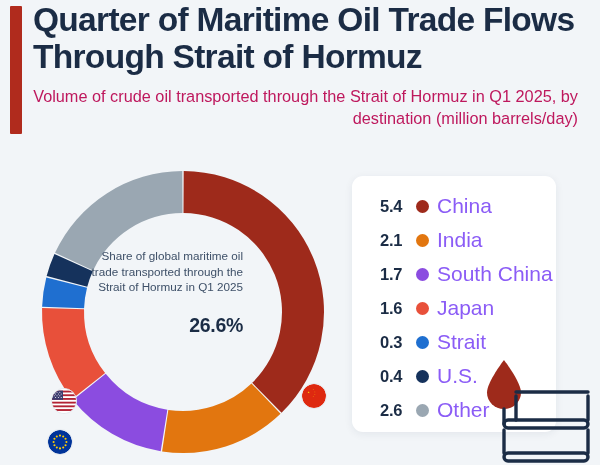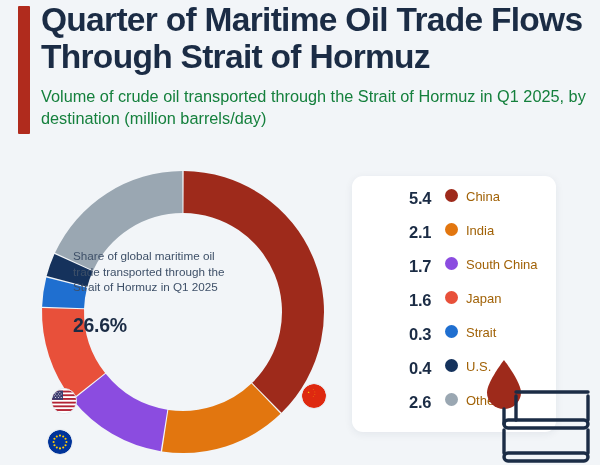--- a/index.html
+++ b/index.html
@@ -13,21 +13,21 @@
 
   body {
     background: #f2f5f8;
     font-family: "Liberation Sans", sans-serif;
     position: relative;
   }
 
   
   #header {
     position: absolute;
-    left: 8px; top: 0;
+    left: 0; top: 0;
     width: 524px;
     height: 140px;
     padding-left: 37px;
   }
 
   #accent-bar {
     position: absolute;
     left: 10px; top: 6px;
     width: 12px;
     height: 128px;
@@ -45,42 +45,43 @@
     letter-spacing: -0.7px;
     color: #1b2c45;
   }
 
   #subtitle {
     position: absolute;
     left: 33px; top: 85px;
     width: 545px;
     font-size: 16.3px;
     line-height: 1.38;
-    color: #15803d;
+    color: #be185d;
+    text-align: right;
   }
 
   
   #chart-area {
     position: absolute;
     left: 18px; top: 160px;
     width: 330px;
     height: 305px;
   }
 
   #donut-svg {
     position: absolute;
     left: 0; top: 0;
   }
 
   #center-text {
     position: absolute;
     left: 55px;
     top: 88px;
     width: 170px;
-    text-align: left;
+    text-align: right;
     font-size: 11.7px;
     line-height: 1.33;
     color: #3e5068;
   }
 
   #center-pct {
     margin-top: 18px;
     font-size: 19.5px;
     font-weight: bold;
     color: #1b2c45;
@@ -105,45 +106,45 @@
     width: 204px;
     height: 256px;
     background: #ffffff;
     border-radius: 11px;
     box-shadow: 0 2px 9px rgba(27,44,69,0.07);
     padding: 13px 0 0 0;
   }
 
   .legend-row {
     display: flex;
+    align-items: center;
     height: 34px;
     padding-left: 28px;
-    margin-left: 29px;
   }
 
   .legend-value {
     font-size: 16.5px;
     font-weight: bold;
     color: #1b2c45;
     width: 36px;
     flex: none;
     letter-spacing: -0.2px;
   }
 
   .legend-dot {
     width: 13px;
     height: 13px;
     border-radius: 50%;
     flex: none;
     margin-right: 8px;
   }
 
   .legend-label {
-    font-size: 13px;
-    color: #a16207;
+    font-size: 21px;
+    color: #8b5cf6;
     white-space: nowrap;
   }
 
   
   #barrel {
     position: absolute;
     left: 478px; top: 358px;
     width: 122px;
     height: 107px;
   }

